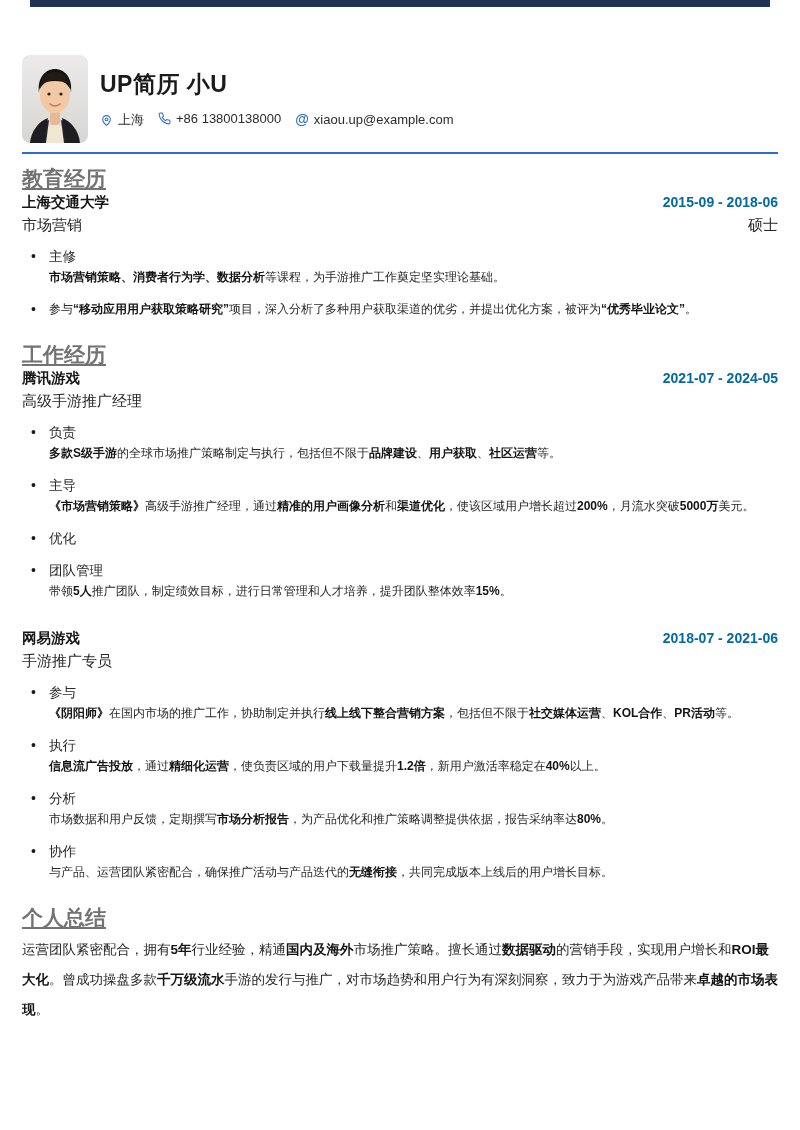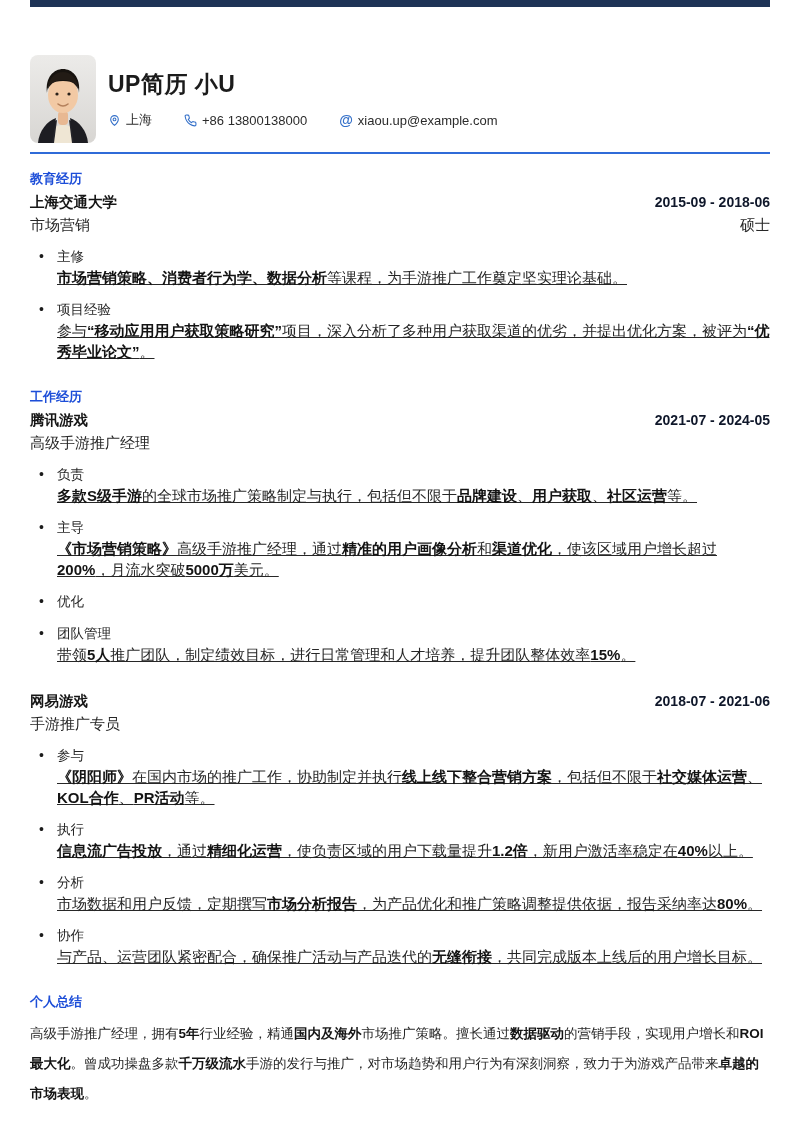--- a/index.html
+++ b/index.html
@@ -4,52 +4,52 @@
 <style>
   * { margin:0; padding:0; box-sizing:border-box; }
   html,body { width:800px; }
   body {
     width:800px; height:1130px; overflow:hidden;
     background:#ffffff;
     font-family:"Liberation Sans","DejaVu Sans",sans-serif;
     color:#212121;
   }
   .topbar { height:7px; margin:0 30px; background:#1e3356; }
-  .page { padding:0 30px; }
+  .page { padding:0 22px; }
 
   
   .header { display:flex; align-items:center; gap:12px; margin-top:48px; }
   .photo { width:66px; height:88px; border-radius:8px; overflow:hidden; flex:0 0 auto; }
   .photo svg { display:block; }
   .hinfo { display:flex; flex-direction:column; gap:11px; }
   .name { font-size:23px; font-weight:700; color:#1b1b1b; letter-spacing:.5px; }
-  .contact { display:flex; align-items:center; gap:32px; font-size:13px; color:#2b2b2b; }
+  .contact { display:flex; align-items:flex-start; gap:14px; font-size:13px; color:#2b2b2b; }
   .citem { display:flex; align-items:center; gap:5px; }
   .at { color:#3470c9; font-weight:600; font-size:14px; }
 
   .divider { border:none; border-top:2px solid #2f6bd8; margin-top:9px; }
 
   
-  .sec-title { color:#1d4ed8; font-size:13px; font-weight:700; line-height:18px; }
+  .sec-title { color:#737373; font-size:21px; font-weight:700; line-height:18px;text-decoration:underline; }
   .mt-first { margin-top:16px; }
   .mt-sec  { margin-top:26px; }
   .row { display:flex; justify-content:space-between; align-items:baseline;text-align:right; }
   .org  { font-size:14.5px; font-weight:700; color:#161616; margin-top:5px; }
-  .date { font-size:14px; font-weight:700; color:#0f172a; }
+  .date { font-size:14px; font-weight:700; color:#0369a1; }
   .sub  { font-size:15px; color:#272727; margin-top:4px; }
   .company { margin-top:22px; }
 
   ul.bullets { list-style:none; }
   ul.bullets li { position:relative; padding-left:27px; margin-top:11px; }
   ul.bullets li::before {
     content:"•"; position:absolute; left:9px; top:0;
     font-size:14px; color:#1b1b1b; line-height:21px;
   }
   .b-label { font-size:13.5px; line-height:21px; color:#272727; }
-  .b-body  { font-size:15px; line-height:21px; color:#272727;text-decoration:underline; }
+  .b-body  { font-size:12px; line-height:21px; color:#272727; }
   .b-body .b, .summary .b { font-weight:700; color:#141414; }
 
   .summary { font-size:13.5px; line-height:30px; color:#272727; margin-top:8px; }
 </style>
 </head>
 <body>
 
 <div class="topbar"></div>
 
 <div class="page">
@@ -112,21 +112,20 @@
   <div class="row sub">
     <span>市场营销</span>
     <span>硕士</span>
   </div>
   <ul class="bullets">
     <li>
       <div class="b-label">主修</div>
       <div class="b-body"><span class="b">市场营销策略、消费者行为学、数据分析</span><span>等课程，为手游推广工作奠定坚实理论基础。</span></div>
     </li>
     <li>
-      <div class="b-label">项目经验</div>
       <div class="b-body"><span>参与</span><span class="b">“移动应用用户获取策略研究”</span><span>项目，深入分析了多种用户获取渠道的优劣，并提出优化方案，被评为</span><span class="b">“优秀毕业论文”</span><span>。</span></div>
     </li>
   </ul>
 
   <div class="sec-title mt-sec">工作经历</div>
 
   <div>
     <div class="row">
       <span class="org">腾讯游戏</span>
       <span class="date">2021-07 - 2024-05</span>
@@ -171,15 +170,15 @@
         <div class="b-body"><span>市场数据和用户反馈，定期撰写</span><span class="b">市场分析报告</span><span>，为产品优化和推广策略调整提供依据，报告采纳率达</span><span class="b">80%</span><span>。</span></div>
       </li>
       <li>
         <div class="b-label">协作</div>
         <div class="b-body"><span>与产品、运营团队紧密配合，确保推广活动与产品迭代的</span><span class="b">无缝衔接</span><span>，共同完成版本上线后的用户增长目标。</span></div>
       </li>
     </ul>
   </div>
 
   <div class="sec-title mt-sec">个人总结</div>
-  <p class="summary"><span>高级手游推广经理，拥有</span><span class="b">5年</span><span>行业经验，精通</span><span class="b">国内及海外</span><span>市场推广策略。擅长通过</span><span class="b">数据驱动</span><span>的营销手段，实现用户增长和</span><span class="b">ROI最大化</span><span>。曾成功操盘多款</span><span class="b">千万级流水</span><span>手游的发行与推广，对市场趋势和用户行为有深刻洞察，致力于为游戏产品带来</span><span class="b">卓越的市场表现</span><span>。</span></p>
+  <p class="summary"><span>运营团队紧密配合，拥有</span><span class="b">5年</span><span>行业经验，精通</span><span class="b">国内及海外</span><span>市场推广策略。擅长通过</span><span class="b">数据驱动</span><span>的营销手段，实现用户增长和</span><span class="b">ROI最大化</span><span>。曾成功操盘多款</span><span class="b">千万级流水</span><span>手游的发行与推广，对市场趋势和用户行为有深刻洞察，致力于为游戏产品带来</span><span class="b">卓越的市场表现</span><span>。</span></p>
 
 </div>
 
 </body></html>

